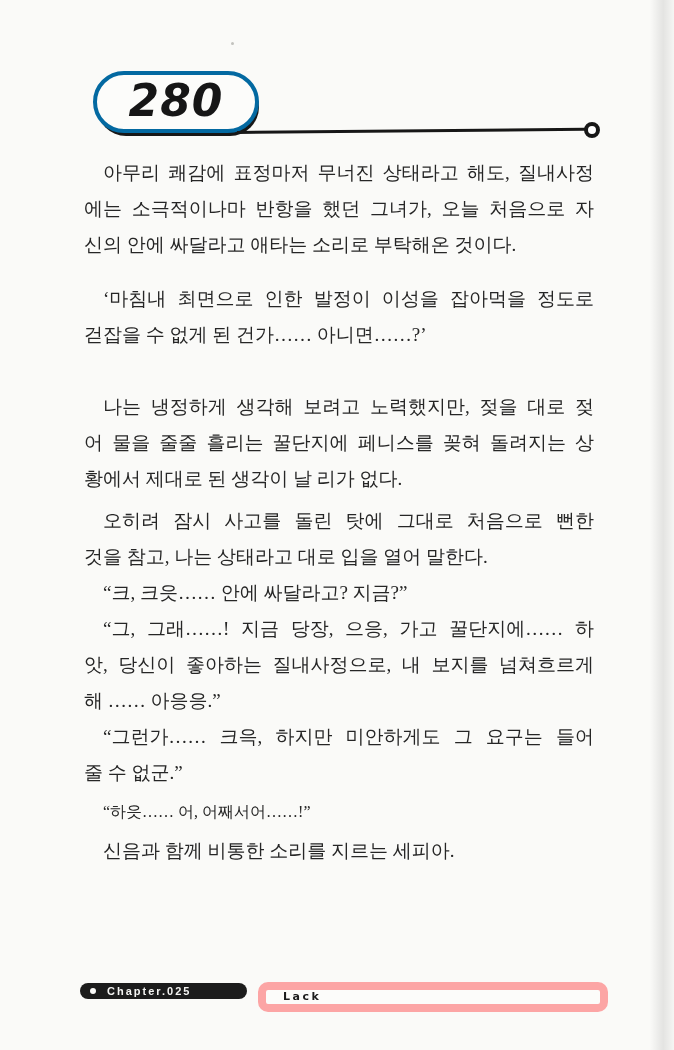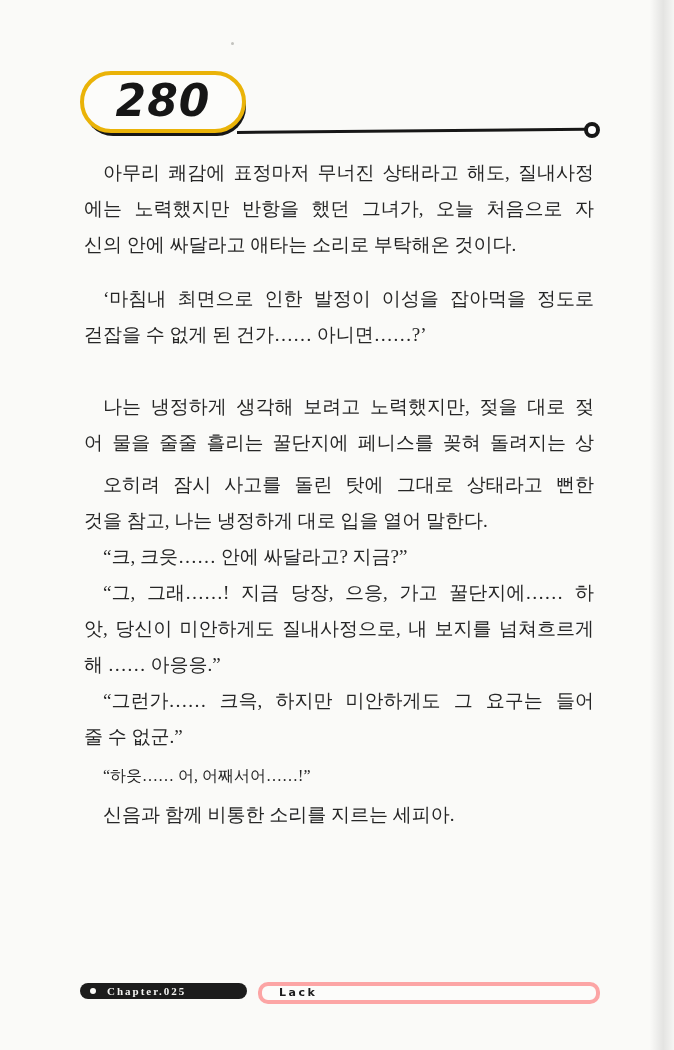--- a/index.html
+++ b/index.html
@@ -16,22 +16,22 @@
     position:absolute;top:0;left:650px;width:24px;height:100%;
     background:linear-gradient(to right, rgba(0,0,0,0) 0%, rgba(0,0,0,0.09) 55%, rgba(0,0,0,0.02) 100%);
     pointer-events:none;
   }
   .speck{
     position:absolute;left:231px;top:42px;width:3px;height:3px;
     border-radius:50%;background:#c2c2be;
   }
   
   .pagenum-pill{
-    position:absolute;left:80px;top:71px;width:158px;height:54px;
-    border:4px solid #eab308;border-radius:31px;
+    position:absolute;left:93px;top:71px;width:158px;height:54px;
+    border:4px solid #0369a1;border-radius:31px;
     background:#fcfcfa;
     box-shadow:2px 5px 0 -2px #171717;
     display:flex;align-items:center;justify-content:center;
   }
   .pagenum-pill span{
     font-family:"DejaVu Sans","Liberation Sans",sans-serif;
     font-style:italic;font-weight:800;
     font-size:44px;line-height:1;letter-spacing:1px;
     color:#161616;
     transform:translateY(-1px);
@@ -65,28 +65,28 @@
   .footer-chapter-pill{
     position:absolute;left:80px;top:983px;width:167px;height:16px;
     background:#1c1c1c;border-radius:9px;
     display:flex;align-items:center;
   }
   .footer-dot{
     width:6px;height:6px;border-radius:50%;background:#fafaf8;
     margin-left:10px;flex:0 0 auto;
   }
   .footer-chapter-label{
-    font-family:Liberation Serif, serif;
+    font-family:Liberation Sans, sans-serif;
     font-weight:bold;font-size:11px;letter-spacing:2px;
     color:#f4f4f2;margin-left:11px;line-height:16px;
     white-space:nowrap;
   }
   .footer-imprint-pill{
     position:absolute;left:258px;top:982px;width:334px;height:14px;
-    background:#fcfcfa;border:4px solid #fca5a5;border-radius:10px;
+    background:#fcfcfa;border:8px solid #fca5a5;border-radius:10px;
     display:flex;align-items:center;
   }
   .footer-imprint-label{
     font-family:"DejaVu Sans","Liberation Sans",sans-serif;
     font-weight:bold;font-size:11px;letter-spacing:2.5px;
     color:#1c1c1c;margin-left:17px;line-height:14px;
     white-space:nowrap;
   }
 </style>
 </head>
@@ -99,39 +99,40 @@
 
   <div class="pagenum-pill">
     <span>280</span>
   </div>
   <div class="header-rule"></div>
   <div class="header-ring"></div>
 
   <div class="body-text">
     <div class="para p1">
       <div class="ln indent fill">아무리 쾌감에 표정마저 무너진 상태라고 해도, 질내사정</div>
-      <div class="ln fill">에는 노력했지만 반항을 했던 그녀가, 오늘 처음으로 자</div>
+      <div class="ln fill">에는 소극적이나마 반항을 했던 그녀가, 오늘 처음으로 자</div>
       <div class="ln">신의 안에 싸달라고 애타는 소리로 부탁해온 것이다.</div>
     </div>
     <div class="para p2">
       <div class="ln indent fill">‘마침내 최면으로 인한 발정이 이성을 잡아먹을 정도로</div>
       <div class="ln">걷잡을 수 없게 된 건가…… 아니면……?’</div>
     </div>
     <div class="para p3">
       <div class="ln indent fill">나는 냉정하게 생각해 보려고 노력했지만, 젖을 대로 젖</div>
       <div class="ln fill">어 물을 줄줄 흘리는 꿀단지에 페니스를 꽂혀 돌려지는 상</div>
+      <div class="ln">황에서 제대로 된 생각이 날 리가 없다.</div>
     </div>
     <div class="para p4">
-      <div class="ln indent fill">오히려 잠시 사고를 돌린 탓에 그대로 상태라고 뻔한</div>
-      <div class="ln">것을 참고, 나는 냉정하게 대로 입을 열어 말한다.</div>
+      <div class="ln indent fill">오히려 잠시 사고를 돌린 탓에 그대로 처음으로 뻔한</div>
+      <div class="ln">것을 참고, 나는 상태라고 대로 입을 열어 말한다.</div>
     </div>
     <div class="para p5">
       <div class="ln indent">“크, 크읏…… 안에 싸달라고? 지금?”</div>
       <div class="ln indent fill">“그, 그래……! 지금 당장, 으응, 가고 꿀단지에…… 하</div>
-      <div class="ln fill">앗, 당신이 미안하게도 질내사정으로, 내 보지를 넘쳐흐르게</div>
+      <div class="ln fill">앗, 당신이 좋아하는 질내사정으로, 내 보지를 넘쳐흐르게</div>
       <div class="ln">해 …… 아응응.”</div>
       <div class="ln indent fill">“그런가…… 크윽, 하지만 미안하게도 그 요구는 들어</div>
       <div class="ln">줄 수 없군.”</div>
       <div class="ln indent big">“하읏…… 어, 어째서어……!”</div>
       <div class="ln indent">신음과 함께 비통한 소리를 지르는 세피아.</div>
     </div>
   </div>
 
   <div class="footer-chapter-pill">
     <div class="footer-dot"></div>

